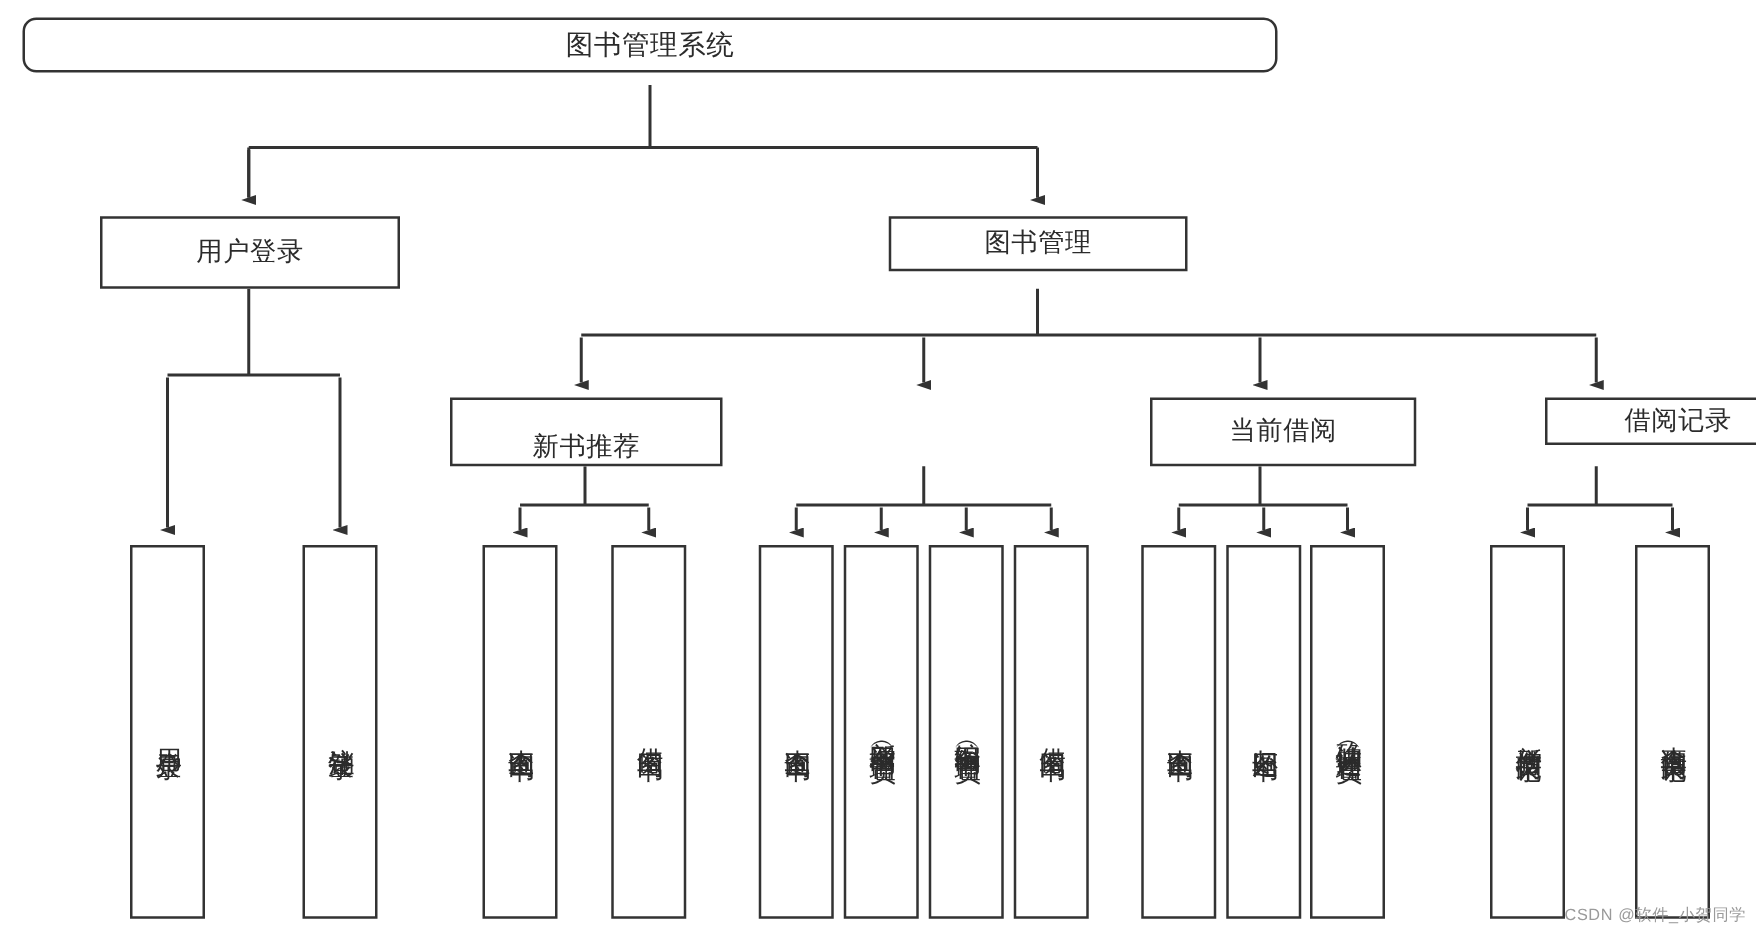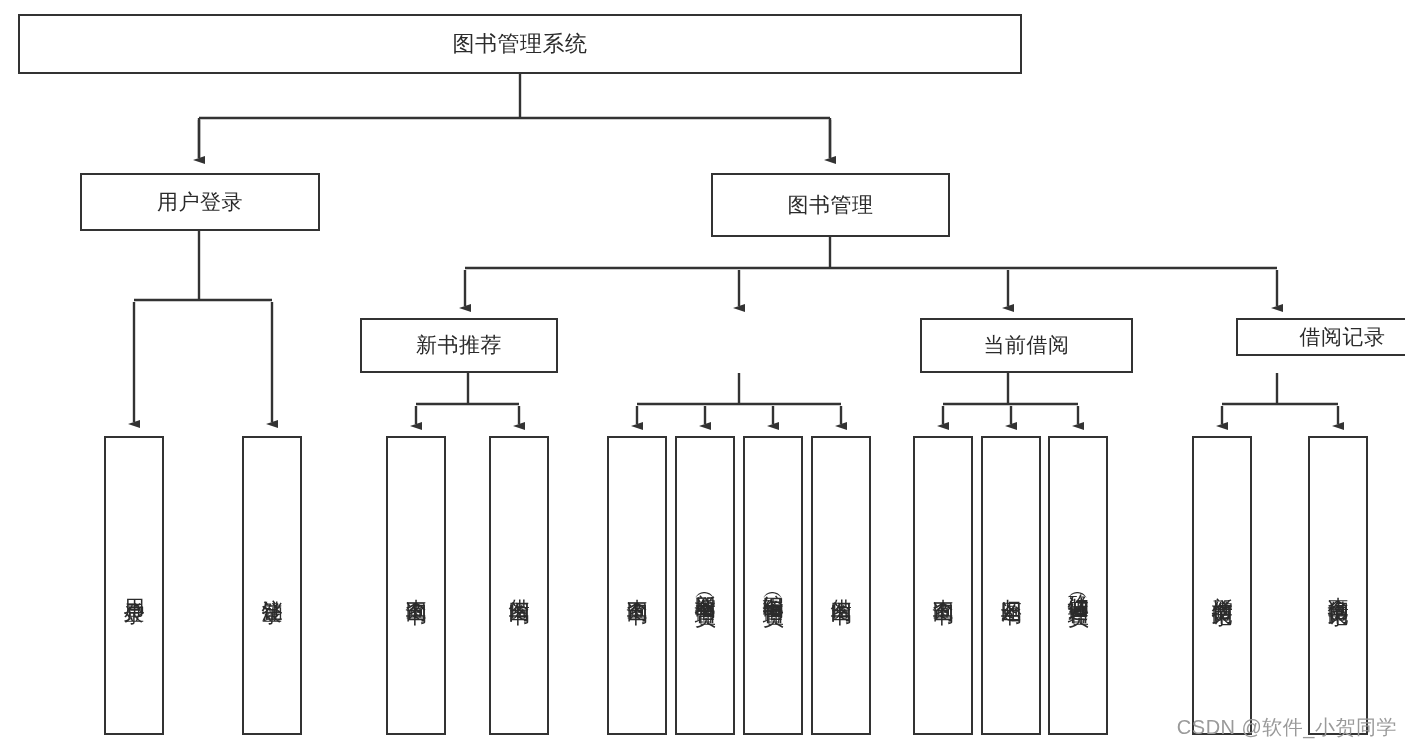--- a/index.html
+++ b/index.html
@@ -56,21 +56,21 @@
     letter-spacing: 2px;
     max-height: 250px;
   }
   .node.root .lbl {
     font-size: 22px;
   }
   #watermark {
     position: absolute;
     right: 8px;
     bottom: 6px;
-    font-size: 20px;
+    font-size: 13px;
     color: #9a9a9a;
     letter-spacing: 0.5px;
     white-space: nowrap;
     user-select: none;
   }
 </style>
 </head>
 <body>
 
 <div id="canvas">
@@ -146,32 +146,32 @@
     <g stroke="#333333" stroke-width="2.4" fill="none">
       <path d="M1277,373 L1277,404"></path>
       <path d="M1222,404 L1338,404"></path>
     </g>
     <g stroke="#333333" stroke-width="2.4" fill="none" marker-end="url(#arrow)">
       <path d="M1222,406 L1222,424"></path>
       <path d="M1338,406 L1338,424"></path>
     </g>
   </svg>
 
-  <div class="node root horiz" style="left:18px; top:14px; width:1004px; height:60px;">
+  <div class="node root horiz" style="left:18px; top:14px; width:1004px; height:44px;border-radius:11px;">
     <span class="lbl">图书管理系统</span>
   </div>
 
   <div class="node horiz" style="left:80px; top:173px; width:240px; height:58px;">
     <span class="lbl">用户登录</span>
   </div>
-  <div class="node horiz" style="left:711px; top:173px; width:239px; height:64px;">
+  <div class="node horiz" style="left:711px; top:173px; width:239px; height:44px;">
     <span class="lbl">图书管理</span>
   </div>
 
-  <div class="node horiz" style="left:360px; top:318px; width:198px; height:55px;">
+  <div class="node horiz" style="left:360px; top:318px; width:218px; height:55px;align-items:flex-end;">
     <span class="lbl">新书推荐</span>
   </div>
   <div class="node horiz" style="left:920px; top:318px; width:213px; height:55px;">
     <span class="lbl">当前借阅</span>
   </div>
   <div class="node horiz" style="left:1236px; top:318px; width:213px; height:38px;">
     <span class="lbl">借阅记录</span>
   </div>
 
   <div class="node vert" style="left:104px; top:436px; width:60px; height:299px;">

